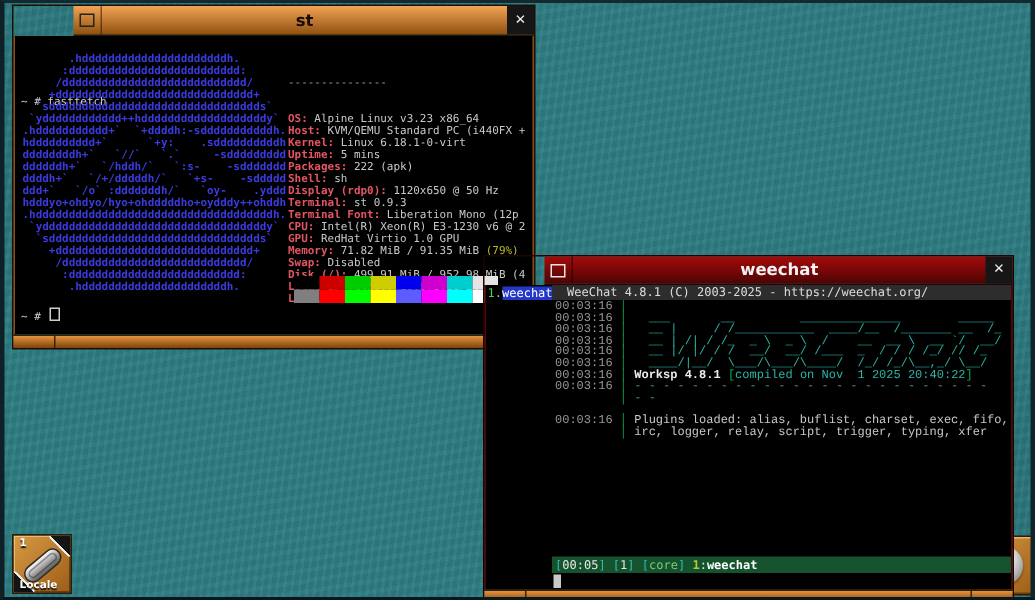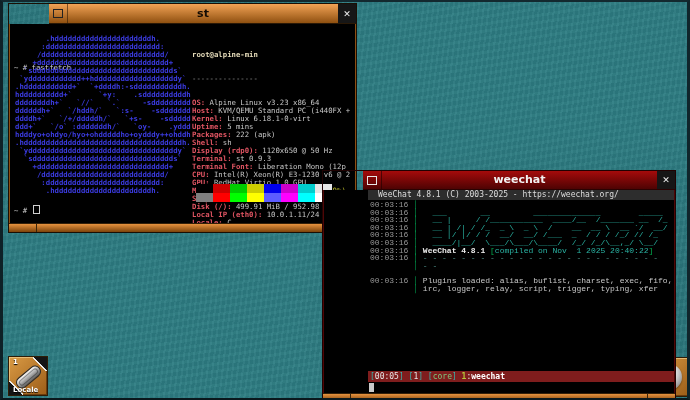--- a/index.html
+++ b/index.html
@@ -75,21 +75,21 @@
   .chat{position:absolute;top:10px;left:2px;right:0;bottom:22px;overflow:hidden;padding-top:1px;font-family:Liberation Mono, monospace;}
   .chat-line{white-space:pre;height:7.6px;}
   .c-time{color:#969696;}
   .c-sep{color:#00a050;}
   .c-art{color:#2ab5a5;}
   .c-ver{color:#ececec;font-weight:bold;}
   .c-grn{color:#00b050;}
   .c-dash{color:#4e8f88;}
   .c-msg{color:#c8c8c8;}
   .status{position:absolute;left:0;right:0;bottom:11px;height:11px;line-height:11px;
-    background:#7f1d1d;white-space:pre;padding-left:2px;overflow:hidden;margin-top:16px;}
+    background:#14532d;white-space:pre;padding-left:2px;overflow:hidden;margin-top:16px;}
   .s-bkt{color:#35b8b0;}
   .s-txt{color:#e6e6e6;}
   .s-core{color:#7ec87e;}
   .s-num{color:#b5c83a;font-weight:bold;}
   .s-name{color:#ffffff;font-weight:bold;}
   .inputbar{position:absolute;left:0;right:0;bottom:0;height:11px;background:#000;}
   .input-cursor{position:absolute;left:1px;top:1px;width:5px;height:9px;background:#c9c9c9;}
 
   
   .tile{position:absolute;width:38px;height:38px;
@@ -142,21 +142,20 @@
 ddd+`   `/o` :dddddddh/`   `oy-    .yddd
 hdddyo+ohdyo/hyo+ohdddddho+oydddy++ohddh
 .hddddddddddddddddddddddddddddddddddddh.
  `yddddddddddddddddddddddddddddddddddy`
   `sdddddddddddddddddddddddddddddddds`
     +dddddddddddddddddddddddddddddd+
      /dddddddddddddddddddddddddddd/
       :dddddddddddddddddddddddddd:
        .hddddddddddddddddddddddh.</pre>
       <div class="ff-info">
-        <div class="ff-title">root@alpine-min</div>
         <div class="ff-sep">---------------</div>
         <div id="ff-rows"><div><span class="ff-label">OS:</span><span class="ff-value"> Alpine Linux v3.23 x86_64</span></div><div><span class="ff-label">Host:</span><span class="ff-value"> KVM/QEMU Standard PC (i440FX +</span></div><div><span class="ff-label">Kernel:</span><span class="ff-value"> Linux 6.18.1-0-virt</span></div><div><span class="ff-label">Uptime:</span><span class="ff-value"> 5 mins</span></div><div><span class="ff-label">Packages:</span><span class="ff-value"> 222 (apk)</span></div><div><span class="ff-label">Shell:</span><span class="ff-value"> sh</span></div><div><span class="ff-label">Display (rdp0):</span><span class="ff-value"> 1120x650 @ 50 Hz</span></div><div><span class="ff-label">Terminal:</span><span class="ff-value"> st 0.9.3</span></div><div><span class="ff-label">Terminal Font:</span><span class="ff-value"> Liberation Mono (12p</span></div><div><span class="ff-label">CPU:</span><span class="ff-value"> Intel(R) Xeon(R) E3-1230 v6 @ 2</span></div><div><span class="ff-label">GPU:</span><span class="ff-value"> RedHat Virtio 1.0 GPU</span></div><div><span class="ff-label">Memory:</span><span class="ff-value"> 71.82 MiB / 91.35 MiB </span><span class="ff-extra">(79%)</span></div><div><span class="ff-label">Swap:</span><span class="ff-value"> Disabled</span></div><div><span class="ff-label">Disk (/):</span><span class="ff-value"> 499.91 MiB / 952.98 MiB (4</span></div><div><span class="ff-label">Local IP (eth0):</span><span class="ff-value"> 10.0.1.11/24</span></div><div><span class="ff-label">Locale:</span><span class="ff-value"> C</span></div></div>
       </div>
       <div class="palette" id="palette">
           <div class="palette-row">
             <div class="swatch" style="background: rgb(0, 0, 0);"></div>
             <div class="swatch" style="background: rgb(205, 0, 0);"></div>
             <div class="swatch" style="background: rgb(0, 205, 0);"></div>
             <div class="swatch" style="background: rgb(205, 205, 0);"></div>
             <div class="swatch" style="background: rgb(0, 0, 238);"></div>
@@ -186,30 +185,33 @@
 
   <div class="window wc-window">
     <div class="titlebar">
       <div class="tb-btn menu">
         <span class="sq"></span>
       </div>
       <div class="tb-title">weechat</div>
       <div class="tb-btn close">✕</div>
     </div>
     <div class="wc-term">
+      <div class="buflist">
+        <div class="buflist-entry"><span class="bl-num">1</span><span class="bl-dot">.</span><span class="bl-name">weechat</span></div>
+      </div>
       <div class="wc-right">
         <div class="buffer-title">WeeChat 4.8.1 (C) 2003-2025 - https://weechat.org/</div>
         <div class="chat" id="wc-chat">
             <div class="chat-line"><span class="c-time">00:03:16 </span><span class="c-sep">│ </span></div>
             <div class="chat-line"><span class="c-time">00:03:16 </span><span class="c-sep">│ </span><span class="c-art">  ___       __         ______________        _____</span></div>
             <div class="chat-line"><span class="c-time">00:03:16 </span><span class="c-sep">│ </span><span class="c-art">  __ |     / /___________  ____/__  /_______ __  /_</span></div>
             <div class="chat-line"><span class="c-time">00:03:16 </span><span class="c-sep">│ </span><span class="c-art">  __ | /| / /_  _ \  _ \  /    __  __ \  __ `/  __/</span></div>
             <div class="chat-line"><span class="c-time">00:03:16 </span><span class="c-sep">│ </span><span class="c-art">  __ |/ |/ / /  __/  __/ /___  _  / / / /_/ // /_</span></div>
             <div class="chat-line"><span class="c-time">00:03:16 </span><span class="c-sep">│ </span><span class="c-art">  ____/|__/  \___/\___/\____/  /_/ /_/\__,_/ \__/</span></div>
-            <div class="chat-line"><span class="c-time">00:03:16 </span><span class="c-sep">│ </span><span class="c-ver">WeeChat 4.8.1 </span><span class="c-grn">[</span><span class="c-art">compiled on Nov  1 2025 20:40:22</span><span class="c-grn">]</span></div>
+            <div class="chat-line"><span class="c-time">00:03:16 </span><span class="c-sep">│ </span><span class="c-ver">Worksp 4.8.1 </span><span class="c-grn">[</span><span class="c-art">compiled on Nov  1 2025 20:40:22</span><span class="c-grn">]</span></div>
             <div class="chat-line"><span class="c-time">00:03:16 </span><span class="c-sep">│ </span><span class="c-dash">- - - - - - - - - - - - - - - - - - - - - - - - -</span></div>
             <div class="chat-line"><span class="c-time">         </span><span class="c-sep">│ </span><span class="c-dash">- -</span></div>
             <div class="chat-line"><span class="c-time"></span></div>
             <div class="chat-line"><span class="c-time">00:03:16 </span><span class="c-sep">│ </span><span class="c-msg">Plugins loaded: alias, buflist, charset, exec, fifo, fset,</span></div>
             <div class="chat-line"><span class="c-time">         </span><span class="c-sep">│ </span><span class="c-msg">irc, logger, relay, script, trigger, typing, xfer</span></div>
           </div>
         <div class="status"><span class="s-bkt">[</span><span class="s-txt">00:05</span><span class="s-bkt">] </span><span class="s-bkt">[</span><span class="s-txt">1</span><span class="s-bkt">] </span><span class="s-bkt">[</span><span class="s-core">core</span><span class="s-bkt">] </span><span class="s-num">1</span><span class="s-txt">:</span><span class="s-name">weechat</span></div>
         <div class="inputbar">
           <div class="input-cursor"></div>
         </div>

